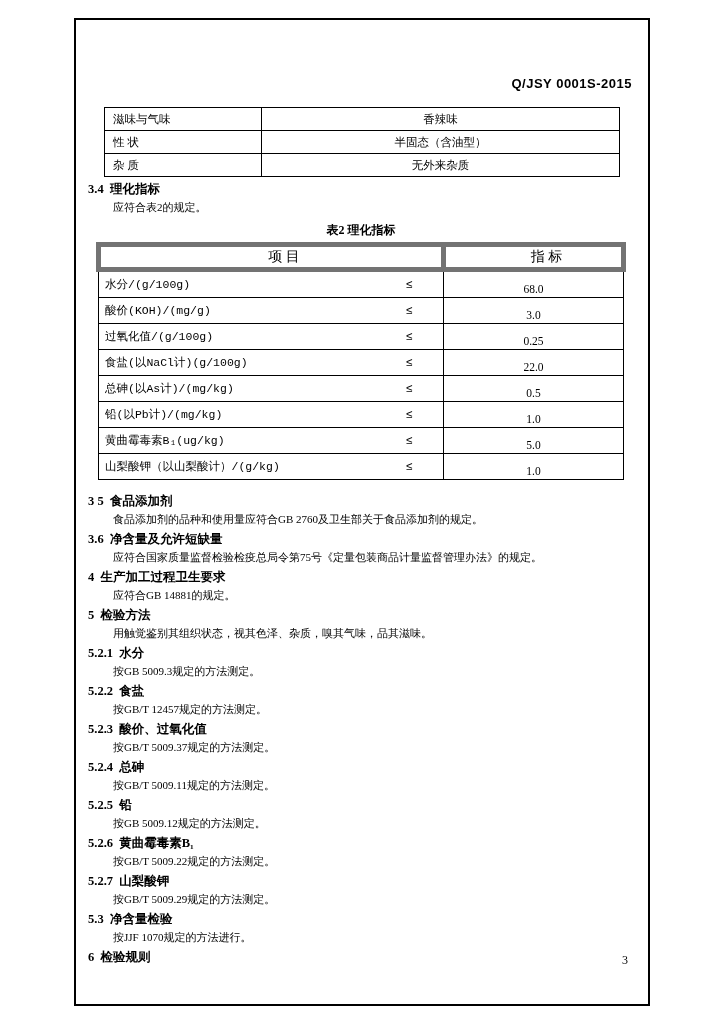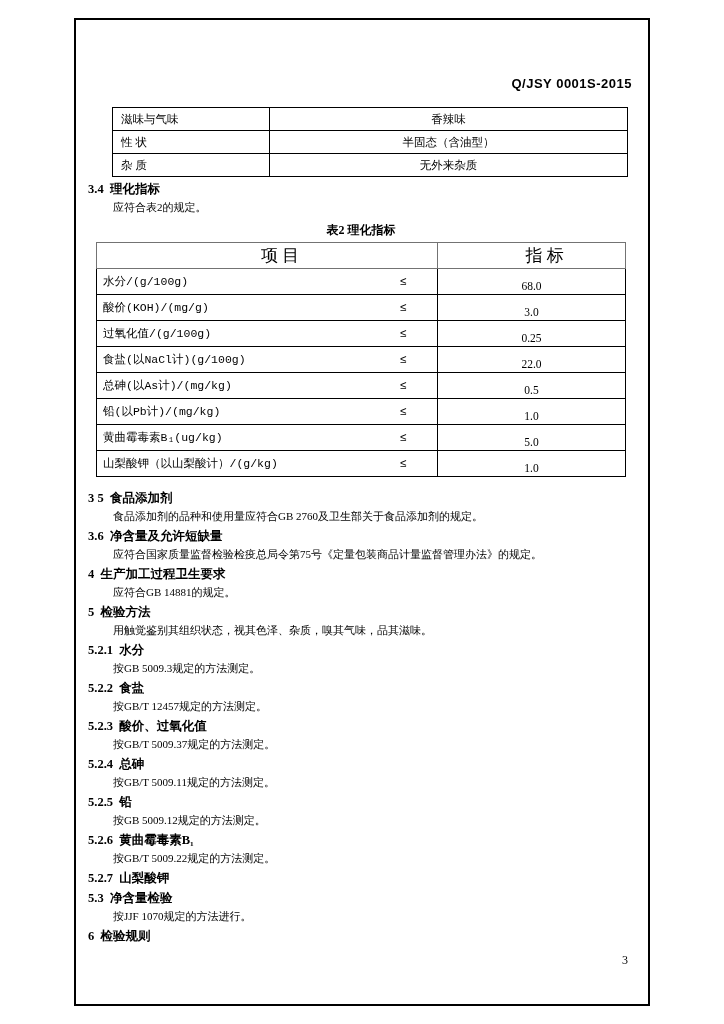--- a/index.html
+++ b/index.html
@@ -13,37 +13,37 @@
     border:2px solid #000;box-sizing:border-box;
     padding:0 14px 0 12px;
   }
   .doc-header{
     margin-top:56px;margin-bottom:16px;padding-right:2px;
     text-align:right;font-weight:bold;font-size:13px;letter-spacing:.5px;
     font-family:"Liberation Sans","DejaVu Sans",sans-serif;
   }
   table{border-collapse:collapse;}
   
-  .t1{width:516px;margin-left:24px;font-size:11.5px;}
+  .t1{width:516px;margin-left:16px;font-size:11.5px;}
   .t1 td{border:1px solid #000;height:20px;padding:1px 6px;}
   .t1 .label-cell{width:142px;text-align:left;padding-left:8px;}
   .t1 .value-cell{text-align:center;}
   
   .sec-heading{
     font-weight:bold;font-size:12.5px;line-height:15px;
     margin:5px 0 0 0;white-space:pre-wrap;
   }
   .sec-para{
     font-size:11px;line-height:15px;margin:3px 0 0 0;
     padding-left:25px;white-space:pre-wrap;
   }
   .t2-caption{text-align:center;font-weight:bold;font-size:12px;margin:7px 0 3px 0;}
   
   .t2{width:530px;margin-left:8px;font-size:11.5px;}
-  .t2 th{border:1px solid #737373;height:18px;font-weight:normal;font-size:17px;padding-left:27px;}
+  .t2 th{border:5px solid #737373;height:18px;font-weight:normal;font-size:14px;padding-left:27px;}
   .t2 td{border:1px solid #000;height:18px;padding:0 6px;}
   .t2 .item-cell{width:312px;}
   .t2 .item-flex{display:flex;justify-content:space-between;align-items:center;font-family:Liberation Mono, monospace;}
   .t2 .rel{padding-right:24px;}
   .t2 .value-cell{text-align:center;vertical-align:bottom;padding-top:5px;padding-bottom:2px;}
   .content-blocks{margin-top:14px;}
   .page-number{position:absolute;right:20px;bottom:36px;font-size:12px;}
 </style>
 </head>
 <body>
@@ -172,19 +172,20 @@
       <div class="sec-para">按GB/T 12457规定的方法测定。</div>
       <div class="sec-heading">5.2.3  酸价、过氧化值</div>
       <div class="sec-para">按GB/T 5009.37规定的方法测定。</div>
       <div class="sec-heading">5.2.4  总砷</div>
       <div class="sec-para">按GB/T 5009.11规定的方法测定。</div>
       <div class="sec-heading">5.2.5  铅</div>
       <div class="sec-para">按GB 5009.12规定的方法测定。</div>
       <div class="sec-heading">5.2.6  黄曲霉毒素B₁</div>
       <div class="sec-para">按GB/T 5009.22规定的方法测定。</div>
       <div class="sec-heading">5.2.7  山梨酸钾</div>
+      <div class="sec-para">按GB/T 5009.29规定的方法测定。</div>
       <div class="sec-heading">5.3  净含量检验</div>
       <div class="sec-para">按JJF 1070规定的方法进行。</div>
       <div class="sec-heading">6  检验规则</div>
     </div>
 
   <div class="page-number">3</div>
 </div>
 
 </body></html>

